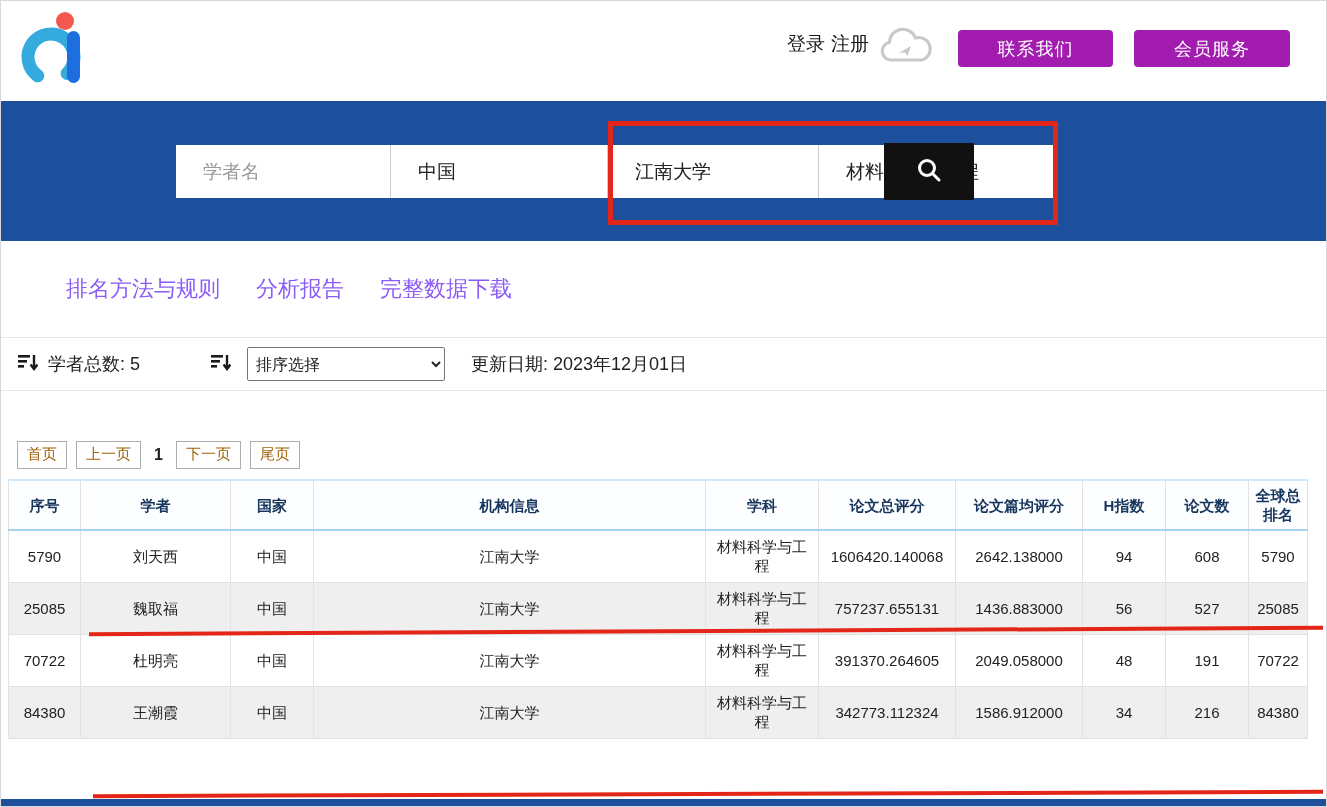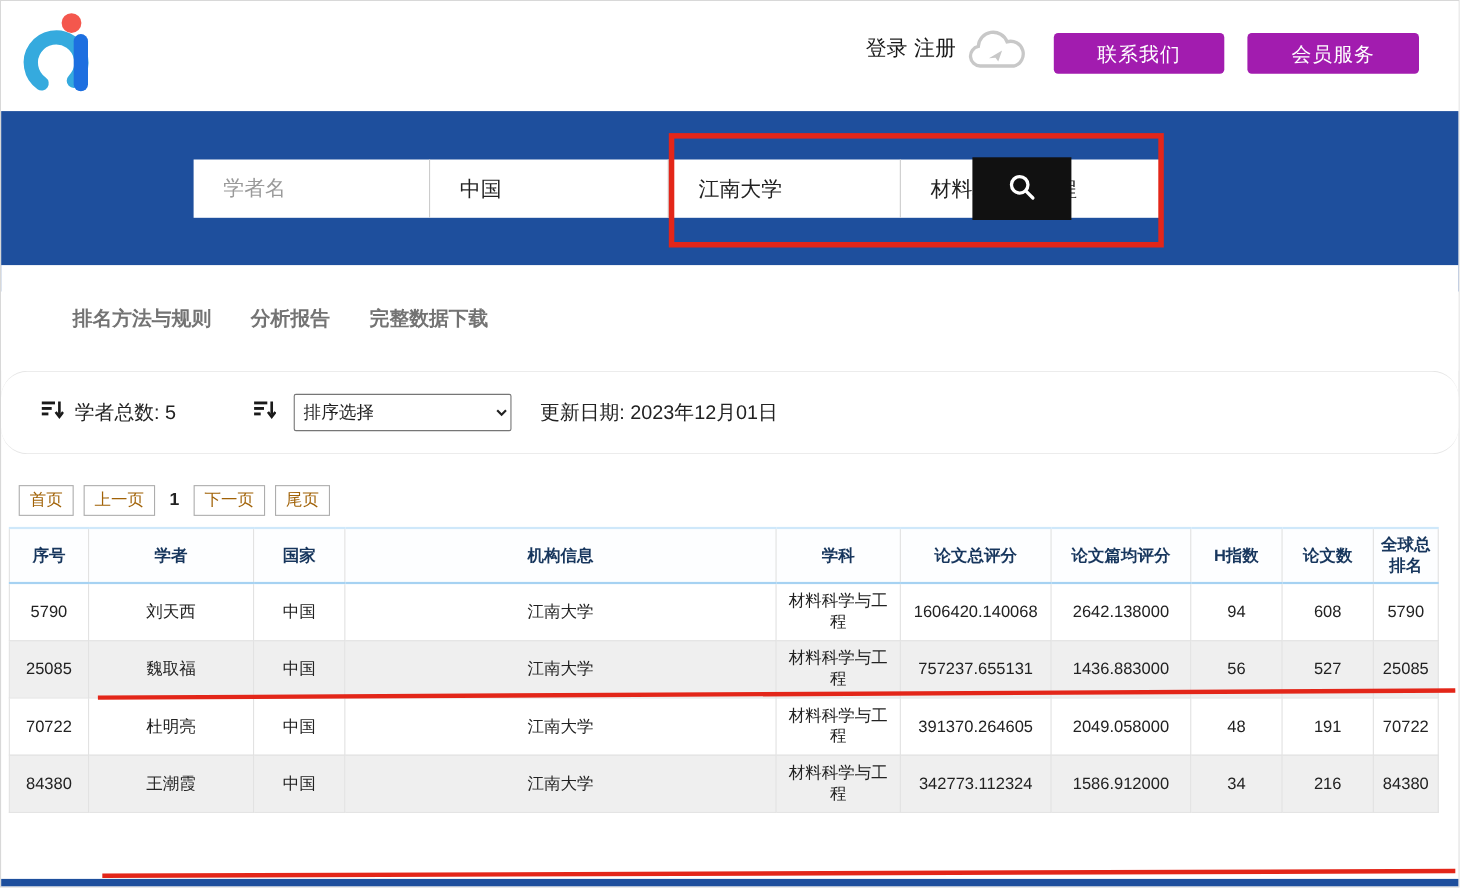--- a/index.html
+++ b/index.html
@@ -55,26 +55,26 @@
     border:5px solid #e32619; z-index:6; pointer-events:none;
   }
   .red-line { position:absolute; height:4px; background:#e32619; z-index:6; pointer-events:none; }
   .red-line-1 { left:88px;  top:628px; width:1234px; transform:rotate(-0.3deg); }
   .red-line-2 { left:92px;  top:791px; width:1230px; transform:rotate(-0.2deg); }
   
   .nav-row {
     position:absolute; left:0; top:240px; width:100%; height:96px;
     display:flex; align-items:center; padding-left:65px; gap:36px; background:#fff;
   }
-  .nav-link { font-size:18px; font-weight:700; color:#737373; cursor:pointer; }
+  .nav-link { font-size:22px; font-weight:400; color:#8b5cf6; cursor:pointer; }
   
   .filter-row {
-    position:absolute; left:0; top:336px; width:100%; height:76px;
+    position:absolute; left:0; top:336px; width:100%; height:54px;
     border-top:1px solid #e6e6e6; border-bottom:1px solid #e6e6e6;
-    display:flex; align-items:center; padding-left:36px; background:#fff;border-radius:24px;
+    display:flex; align-items:center; padding-left:16px; background:#fff;
   }
   .filter-row .lbl { font-size:18px; color:#222; }
   .total-lbl { margin-left:10px; }
   .sort-icon2 { margin-left:70px; }
   .sort-select {
     margin-left:16px; width:198px; height:34px; font-size:16px; color:#222;
     border:1px solid #767676; border-radius:2px; padding:0 4px; background:#fff;
     font-family:inherit;
   }
   .update-lbl { margin-left:26px; }

